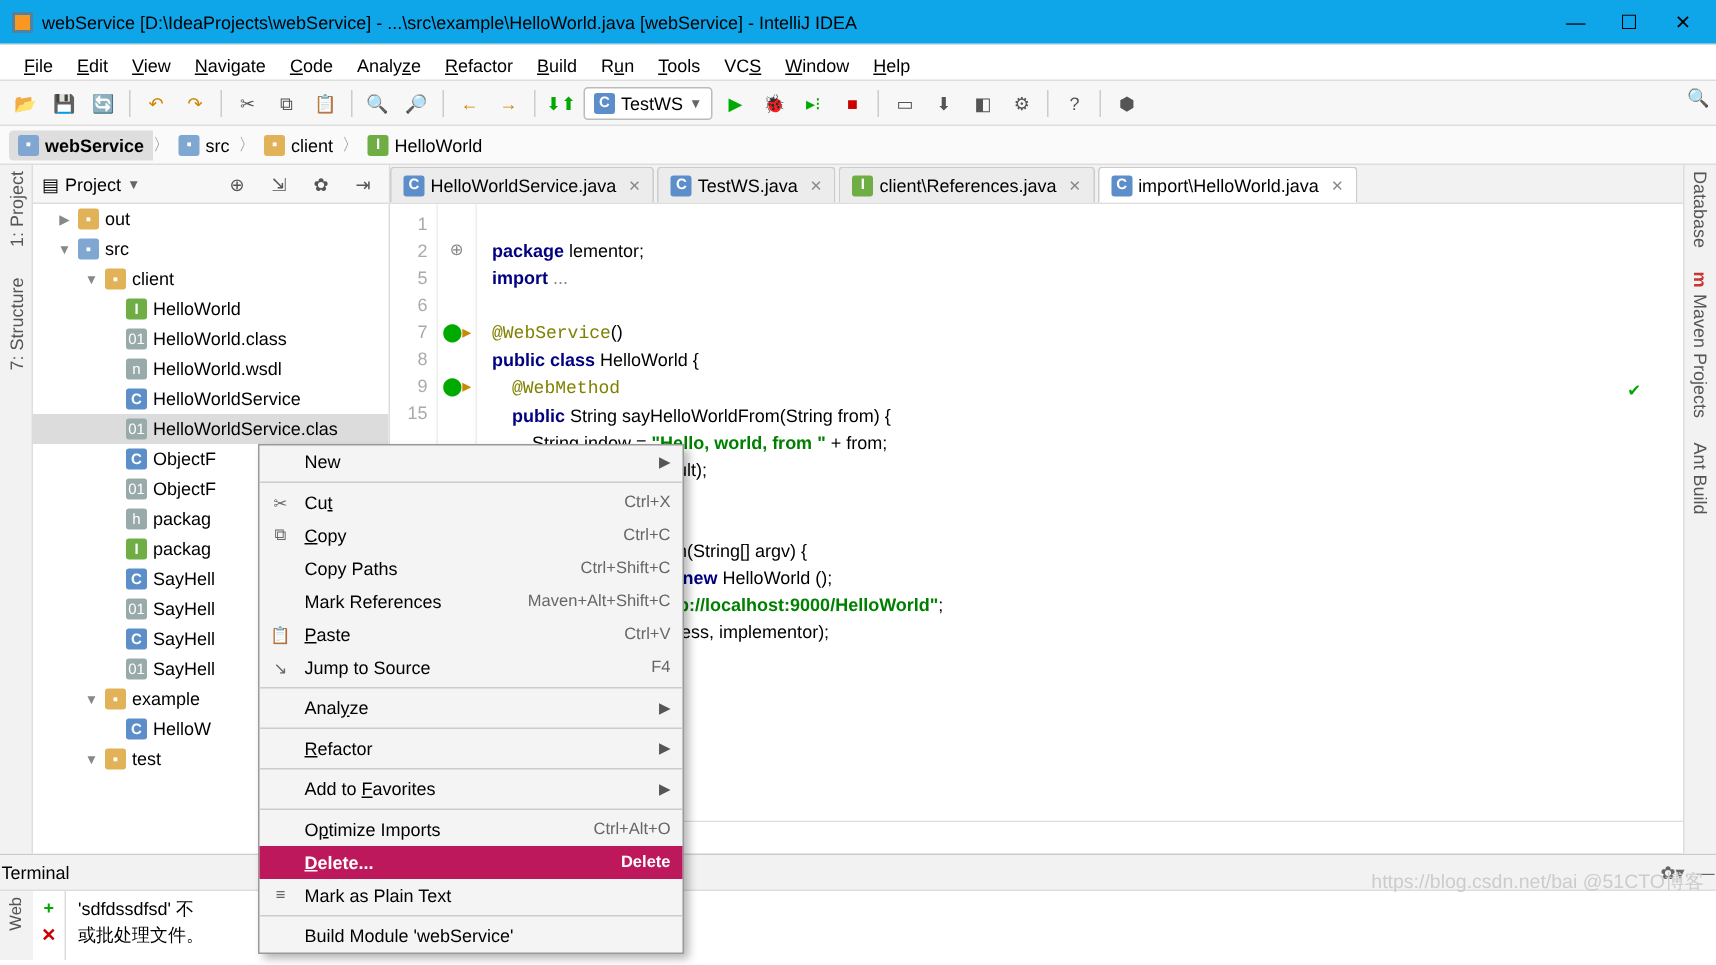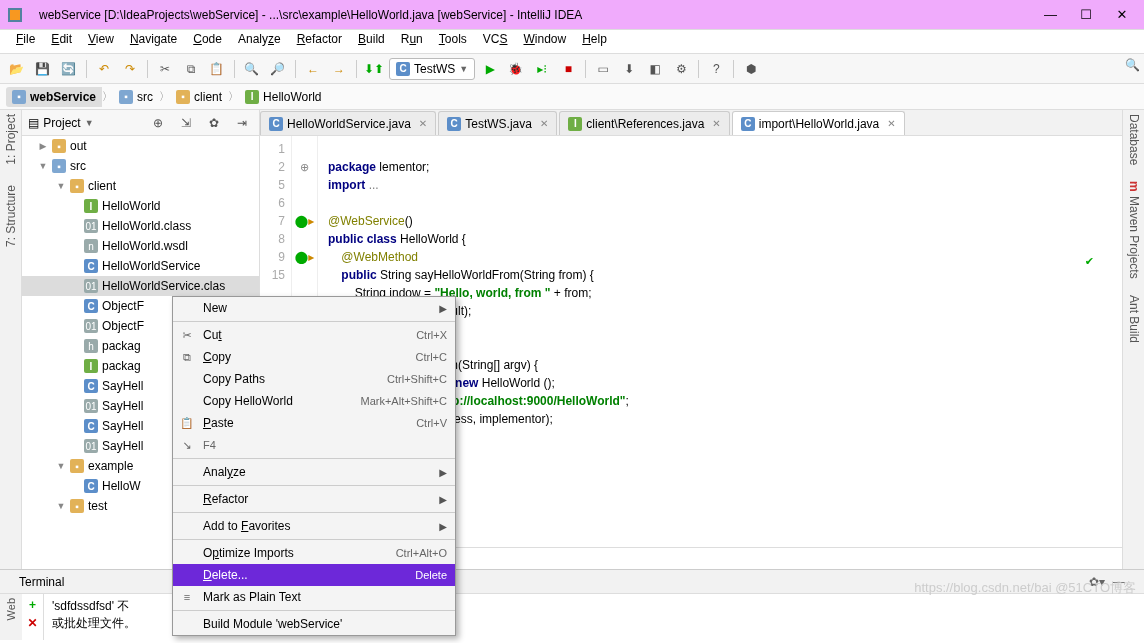--- a/index.html
+++ b/index.html
@@ -1,22 +1,22 @@
 <!DOCTYPE html>
 <html><head>
 <meta charset="utf-8">
 <style>
   * { margin:0; padding:0; box-sizing:border-box; font-family:"Segoe UI",Arial,sans-serif; font-size:12px; }
   body { background:#fff; color:#000; width:1144px; height:643px; overflow:hidden; position:relative; }
-  .titlebar { height:30px; display:flex; align-items:center; padding:0 8px; background:#f0abfc; border-bottom:1px solid #ddd;gap:11px; }
+  .titlebar { height:30px; display:flex; align-items:center; padding:0 8px; background:#0ea5e9; border-bottom:1px solid #ddd; }
   .titlebar .icon { width:14px; height:14px; margin-right:6px; }
   .titlebar .title { flex:1; }
   .winbtns { display:flex; gap:24px; margin-right:8px; }
   .winbtn { width:12px; text-align:center; cursor:default; font-size:13px; }
-  .menubar { height:24px; display:flex; align-items:flex-start; padding:0 10px; gap:4px; border-bottom:1px solid #ddd; }
+  .menubar { height:24px; display:flex; align-items:flex-end; padding:0 10px; gap:4px; border-bottom:1px solid #ddd; }
   .menubar span { padding:2px 6px; }
   .menubar span u { text-decoration:underline; }
   .toolbar { height:30px; display:flex; align-items:center; padding:0 6px; gap:4px; border-bottom:1px solid #ddd; background:#f7f7f7; }
   .tbbtn { width:22px; height:22px; display:flex; align-items:center; justify-content:center; color:#555; border-radius:3px; }
   .tbbtn.clr-green { color:#0a0; }
   .tbbtn.clr-yellow { color:#c80; }
   .tbbtn.clr-red { color:#c00; }
   .tbsep { width:1px; height:18px; background:#ccc; margin:0 2px; }
   .runcfg { display:flex; align-items:center; border:1px solid #bbb; border-radius:3px; height:22px; padding:0 6px; gap:4px; background:#fff; }
   .breadcrumb { height:26px; display:flex; align-items:center; padding:0 6px; border-bottom:1px solid #ddd; background:#fafafa; gap:0; }
@@ -44,37 +44,37 @@
   .tabs { height:26px; display:flex; align-items:flex-end; background:#f2f2f2; border-bottom:1px solid #ddd; }
   .tab { height:24px; display:flex; align-items:center; gap:4px; padding:0 8px; border:1px solid #ccc; border-bottom:none; background:#ececec; margin-right:2px; border-radius:3px 3px 0 0; }
   .tab.active { background:#fff; }
   .tab .close { color:#888; font-size:10px; margin-left:4px; }
   .editbody { flex:1; display:flex; font-family:Consolas,'Courier New',monospace; font-size:13px; line-height:18px; background:#fff; position:relative; }
   .gutter-ln { width:32px; text-align:right; color:#aaa; padding:4px 6px 0 0; background:#fff; border-right:1px solid #eee; }
   .gutter-ic { width:26px; padding-top:4px; background:#fff; border-right:1px solid #eee; }
   .gutter-ic div { height:18px; text-align:center; font-size:11px; }
   .code { flex:1; padding:4px 0 0 10px; white-space:pre; }
   .kw { color:#000080; font-weight:bold; }
-  .ann { color:#808000; }
+  .ann { color:#808000;font-family:Liberation Mono, monospace; }
   .str { color:#008000; font-weight:bold; }
   .cm-hidden { color:#808080; }
   .editfoot { height:22px; border-top:1px solid #ddd; display:flex; align-items:center; padding:0 10px; color:#666; }
   .terminal { border-top:1px solid #ccc; }
-  .termhead { height:24px; background:#f2f2f2; display:flex; align-items:center; padding:0 19px; gap:8px; border-bottom:1px solid #ddd; }
+  .termhead { height:24px; background:#f2f2f2; display:flex; align-items:center; padding:0 1px; gap:8px; border-bottom:1px solid #ddd; }
   .termhead .right { margin-left:auto; display:flex; gap:8px; color:#666; }
   .termbody { display:flex; height:46px; }
   .termgutter { width:22px; border-right:1px solid #ddd; display:flex; flex-direction:column; align-items:center; padding-top:4px; gap:4px; }
   .termtxt { padding:4px 8px; font-family:Consolas,monospace; font-size:13px; }
   .ctxmenu { position:absolute; left:172px; top:296px; width:284px; background:#f4f4f4; border:1px solid #999; box-shadow:3px 3px 6px rgba(0,0,0,.3); z-index:100; }
   .ctxmenu .row { height:22px; display:flex; align-items:center; padding:0 8px 0 6px; gap:8px; }
   .ctxmenu .row .lab { flex:1; }
   .ctxmenu .row .sc { color:#666; font-size:11px; }
   .ctxmenu .row .ic { width:16px; text-align:center; color:#666; font-size:11px; }
   .ctxmenu .row .arr { color:#555; font-size:10px; }
-  .ctxmenu .row.sel { background:#6d28d9; color:#fff; }
+  .ctxmenu .row.sel { background:#be185d; color:#fff;font-weight:bold; }
   .ctxmenu .row.sel .sc { color:#fff; }
   .ctxmenu hr { border:none; border-top:1px solid #ccc; margin:2px 0; }
   .watermark { position:absolute; right:8px; bottom:46px; color:#ccc; font-size:13px; pointer-events:none; }
   .search-right { position:absolute; right:4px; top:58px; color:#888; }
   .greencheck { position:absolute; right:28px; top:116px; color:#0a0; font-size:11px; }
 </style>
 </head>
 <body>
 
 <div class="titlebar">
@@ -399,30 +399,31 @@
       <span class="lab"><u>C</u>opy</span>
       <span class="sc">Ctrl+C</span>
     </div>
     <div class="row">
       <span class="ic"></span>
       <span class="lab">Copy Paths</span>
       <span class="sc">Ctrl+Shift+C</span>
     </div>
     <div class="row">
       <span class="ic"></span>
-      <span class="lab">Copy HelloWorld</span>
-      <span class="sc">Mark+Alt+Shift+C</span>
+      <span class="lab">Mark References</span>
+      <span class="sc">Maven+Alt+Shift+C</span>
     </div>
     <div class="row">
       <span class="ic">📋</span>
       <span class="lab"><u>P</u>aste</span>
       <span class="sc">Ctrl+V</span>
     </div>
     <div class="row">
       <span class="ic">↘</span>
+      <span class="lab">Jump to Source</span>
       <span class="sc">F4</span>
     </div>
     <hr>
     <div class="row">
       <span class="ic"></span>
       <span class="lab">Anal<u>y</u>ze</span>
       <span class="arr">▶</span>
     </div>
     <hr>
     <div class="row">

